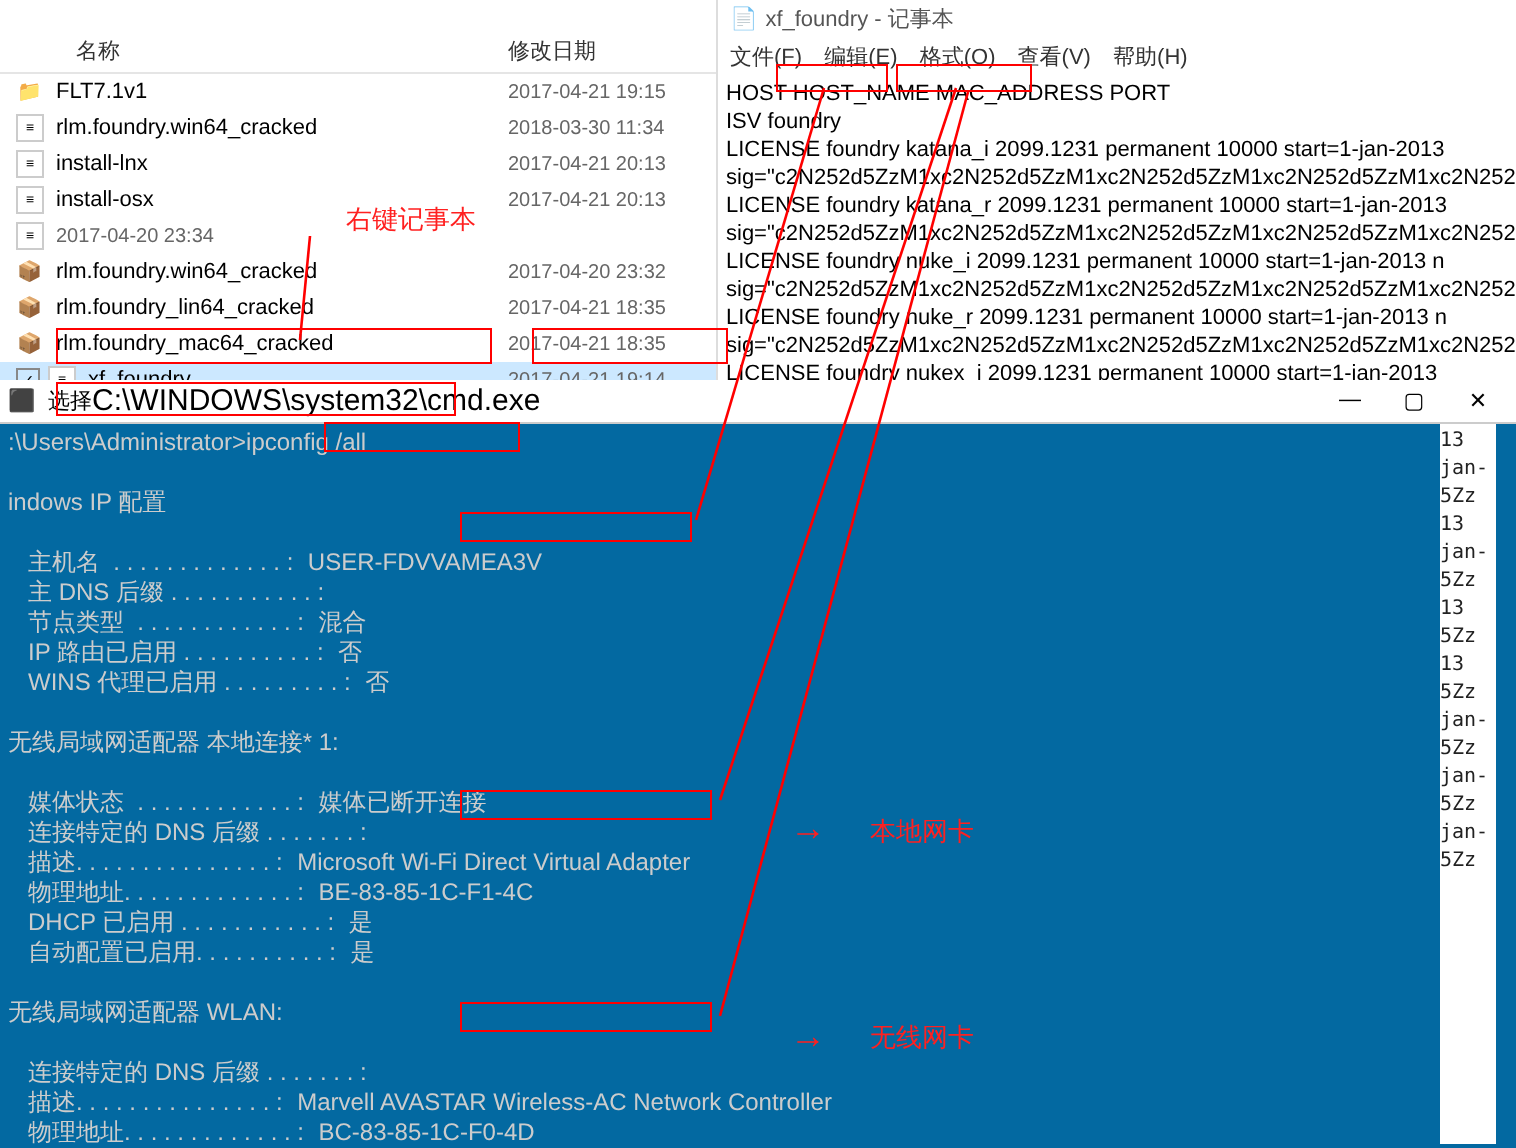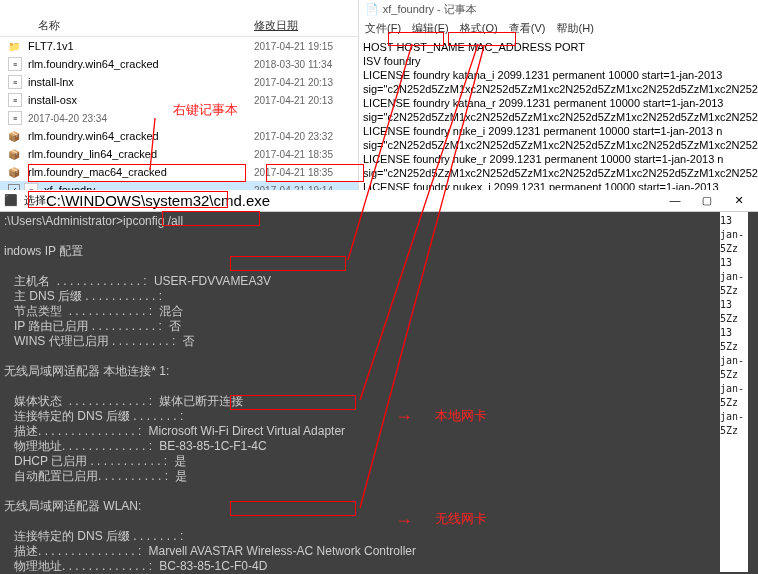--- a/index.html
+++ b/index.html
@@ -2,21 +2,21 @@
 <html><head>
 <meta charset="utf-8">
 <style>
 * { margin: 0; padding: 0; box-sizing: border-box; font-family: 'Microsoft YaHei', Arial, sans-serif; }
 body { width: 758px; height: 574px; background: #fff; position: relative; overflow: hidden; font-size: 11px; }
 
 
 .explorer { position: absolute; top: 0; left: 0; width: 372px; height: 190px; background: #fff; }
 .explorer-header { display: flex; padding: 3px 8px; border-bottom: 1px solid #e5e5e5; color: #333; margin-top: 15px; }
 .col-name { flex: 1; padding-left: 30px; }
-.col-date { width: 110px; text-decoration: underline; }
+.col-date { width: 110px; }
 .file-list { }
 .file-row { display: flex; align-items: center; height: 18px; padding: 0 8px; }
 .file-row.selected { background: #cce8ff; }
 .checkbox { width: 12px; height: 12px; border: 1px solid #888; margin-right: 4px; display: inline-flex; align-items: center; justify-content: center; font-size: 8px; }
 .file-icon { width: 14px; height: 14px; margin-right: 6px; display: inline-flex; align-items: center; justify-content: center; font-size: 10px; }
 .folder-icon { color: #ffc107; }
 .txt-icon { background: #fff; border: 1px solid #ccc; font-size: 7px; }
 .zip-icon { color: #607d8b; }
 .file-name { flex: 1; color: #000; }
 .file-date { width: 110px; color: #666; font-size: 10px; }
@@ -28,21 +28,21 @@
 .notepad-menu span { margin-right: 8px; text-align: center; }
 .notepad-content { padding: 2px 4px; white-space: pre; overflow: hidden; color: #000; line-height: 14px; }
 
 
 .cmd { position: absolute; top: 190px; left: 0; width: 758px; height: 384px; background: #000; }
 .cmd-titlebar { height: 22px; background: #fff; display: flex; align-items: center; padding: 0 4px; border-bottom: 1px solid #ccc; }
 .cmd-titlebar .cmd-icon { width: 14px; height: 14px; margin-right: 6px; }
 .cmd-titlebar .cmd-title { flex: 1; font-size: 15px; color: #000; }
 .cmd-controls { display: flex; gap: 2px; }
 .cmd-controls span { width: 30px; text-align: center; }
-.cmd-body { background: #404040; color: #ccc; font-family: 'NSimSun', Consolas, monospace; font-size: 12px; padding: 2px 4px; line-height: 15px; white-space: pre; height: 362px; overflow: hidden; }
+.cmd-body { background: #0369a1; color: #ccc; font-family: 'NSimSun', Consolas, monospace; font-size: 12px; padding: 2px 4px; line-height: 15px; white-space: pre; height: 362px; overflow: hidden; }
 
 
 .hl { border: 1.5px solid #ff0000; position: absolute; pointer-events: none; }
 
 
 .anno { position: absolute; color: #ff2020; font-size: 13px; font-family: 'Microsoft YaHei'; pointer-events: none; margin-left: 15px; }
 .arrow { position: absolute; pointer-events: none; }
 
 
 .right-strip { position: absolute; right: 10px; top: 212px; width: 28px; height: 360px; background: #fff; font-family: Consolas, monospace; font-size: 10px; color: #222; white-space: pre; line-height: 14px; padding-top: 2px; }

